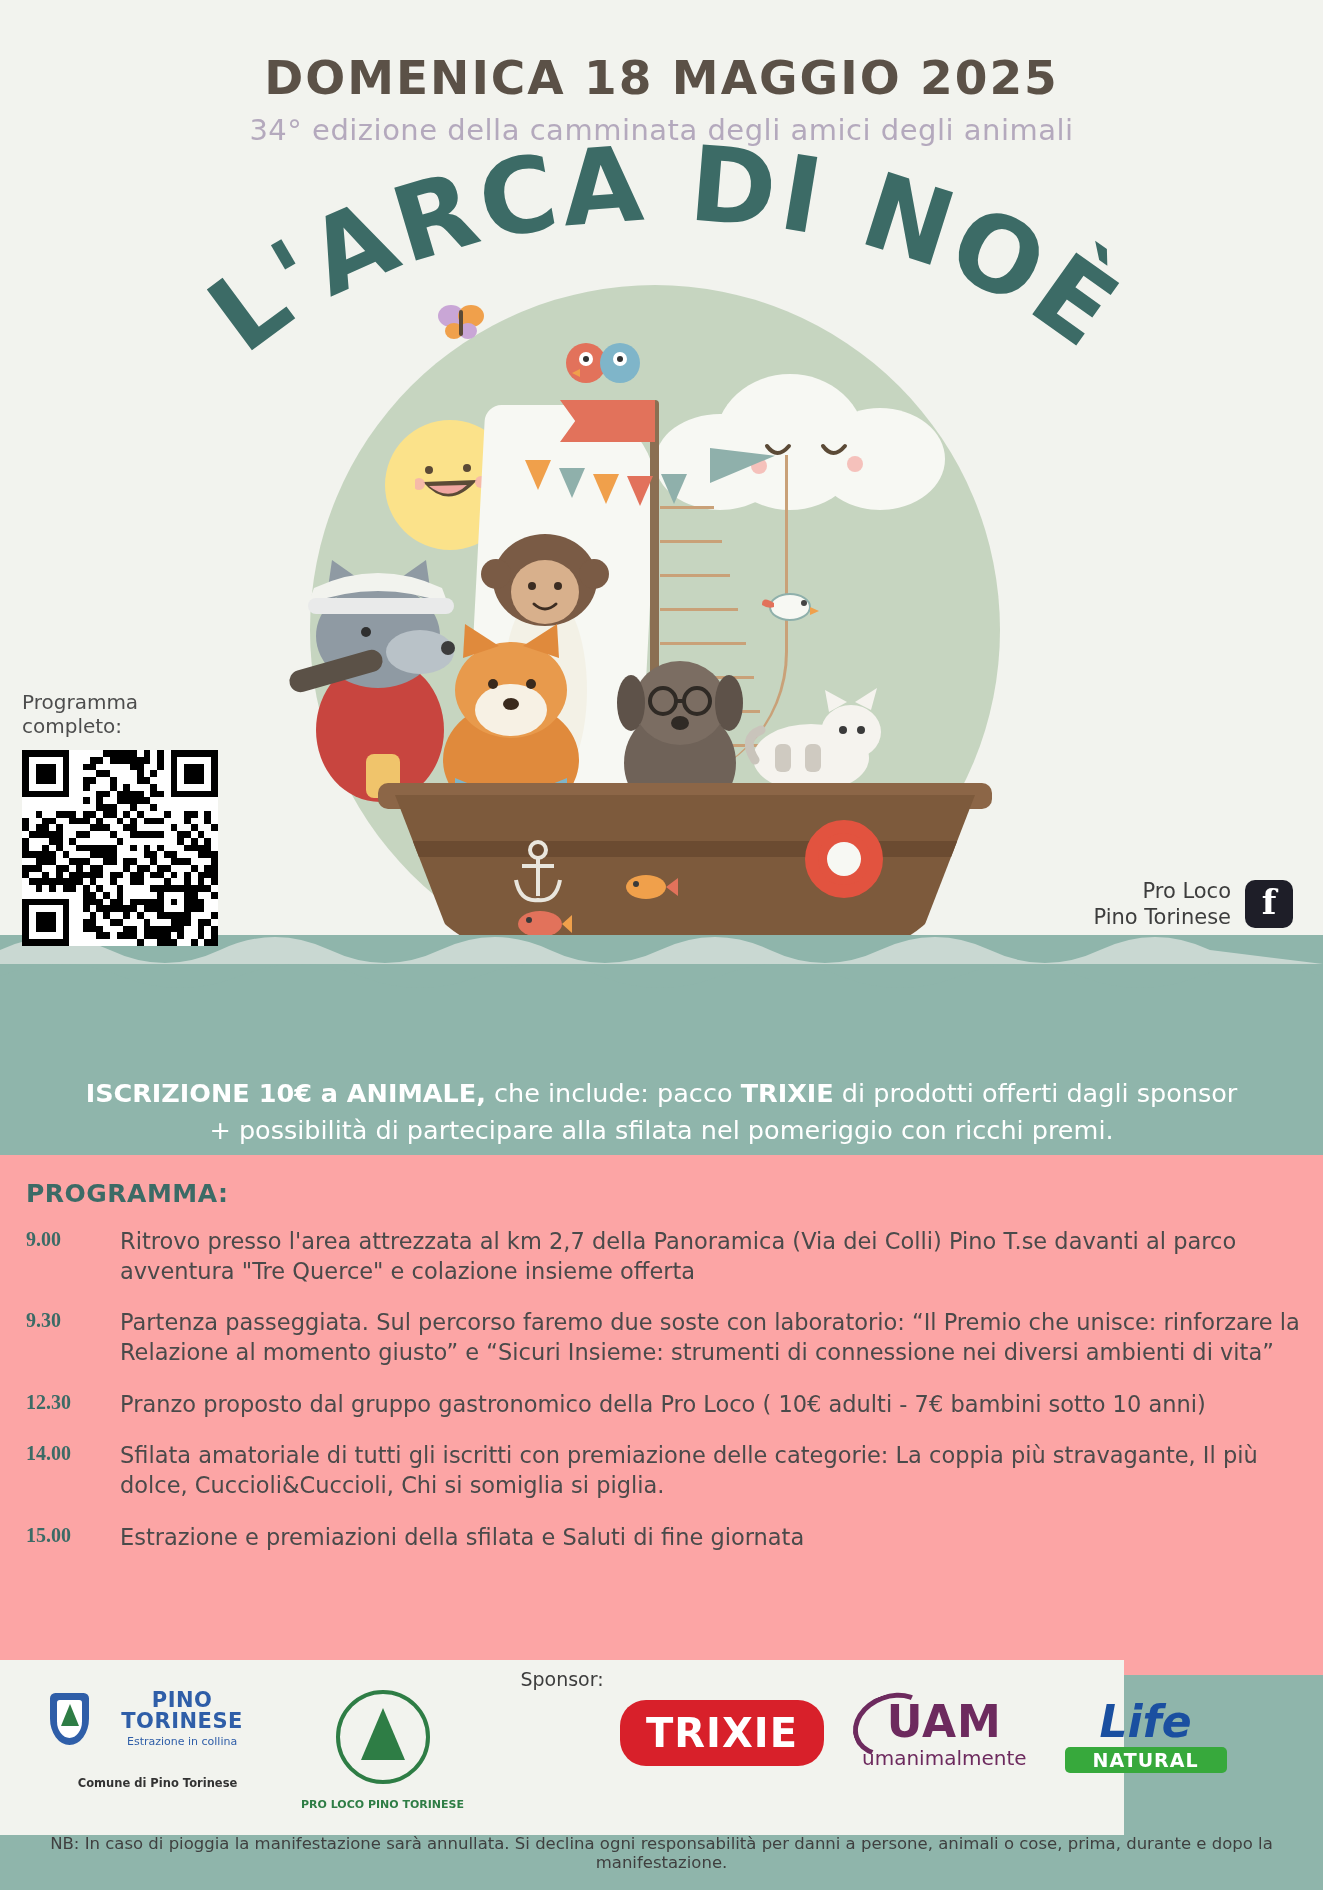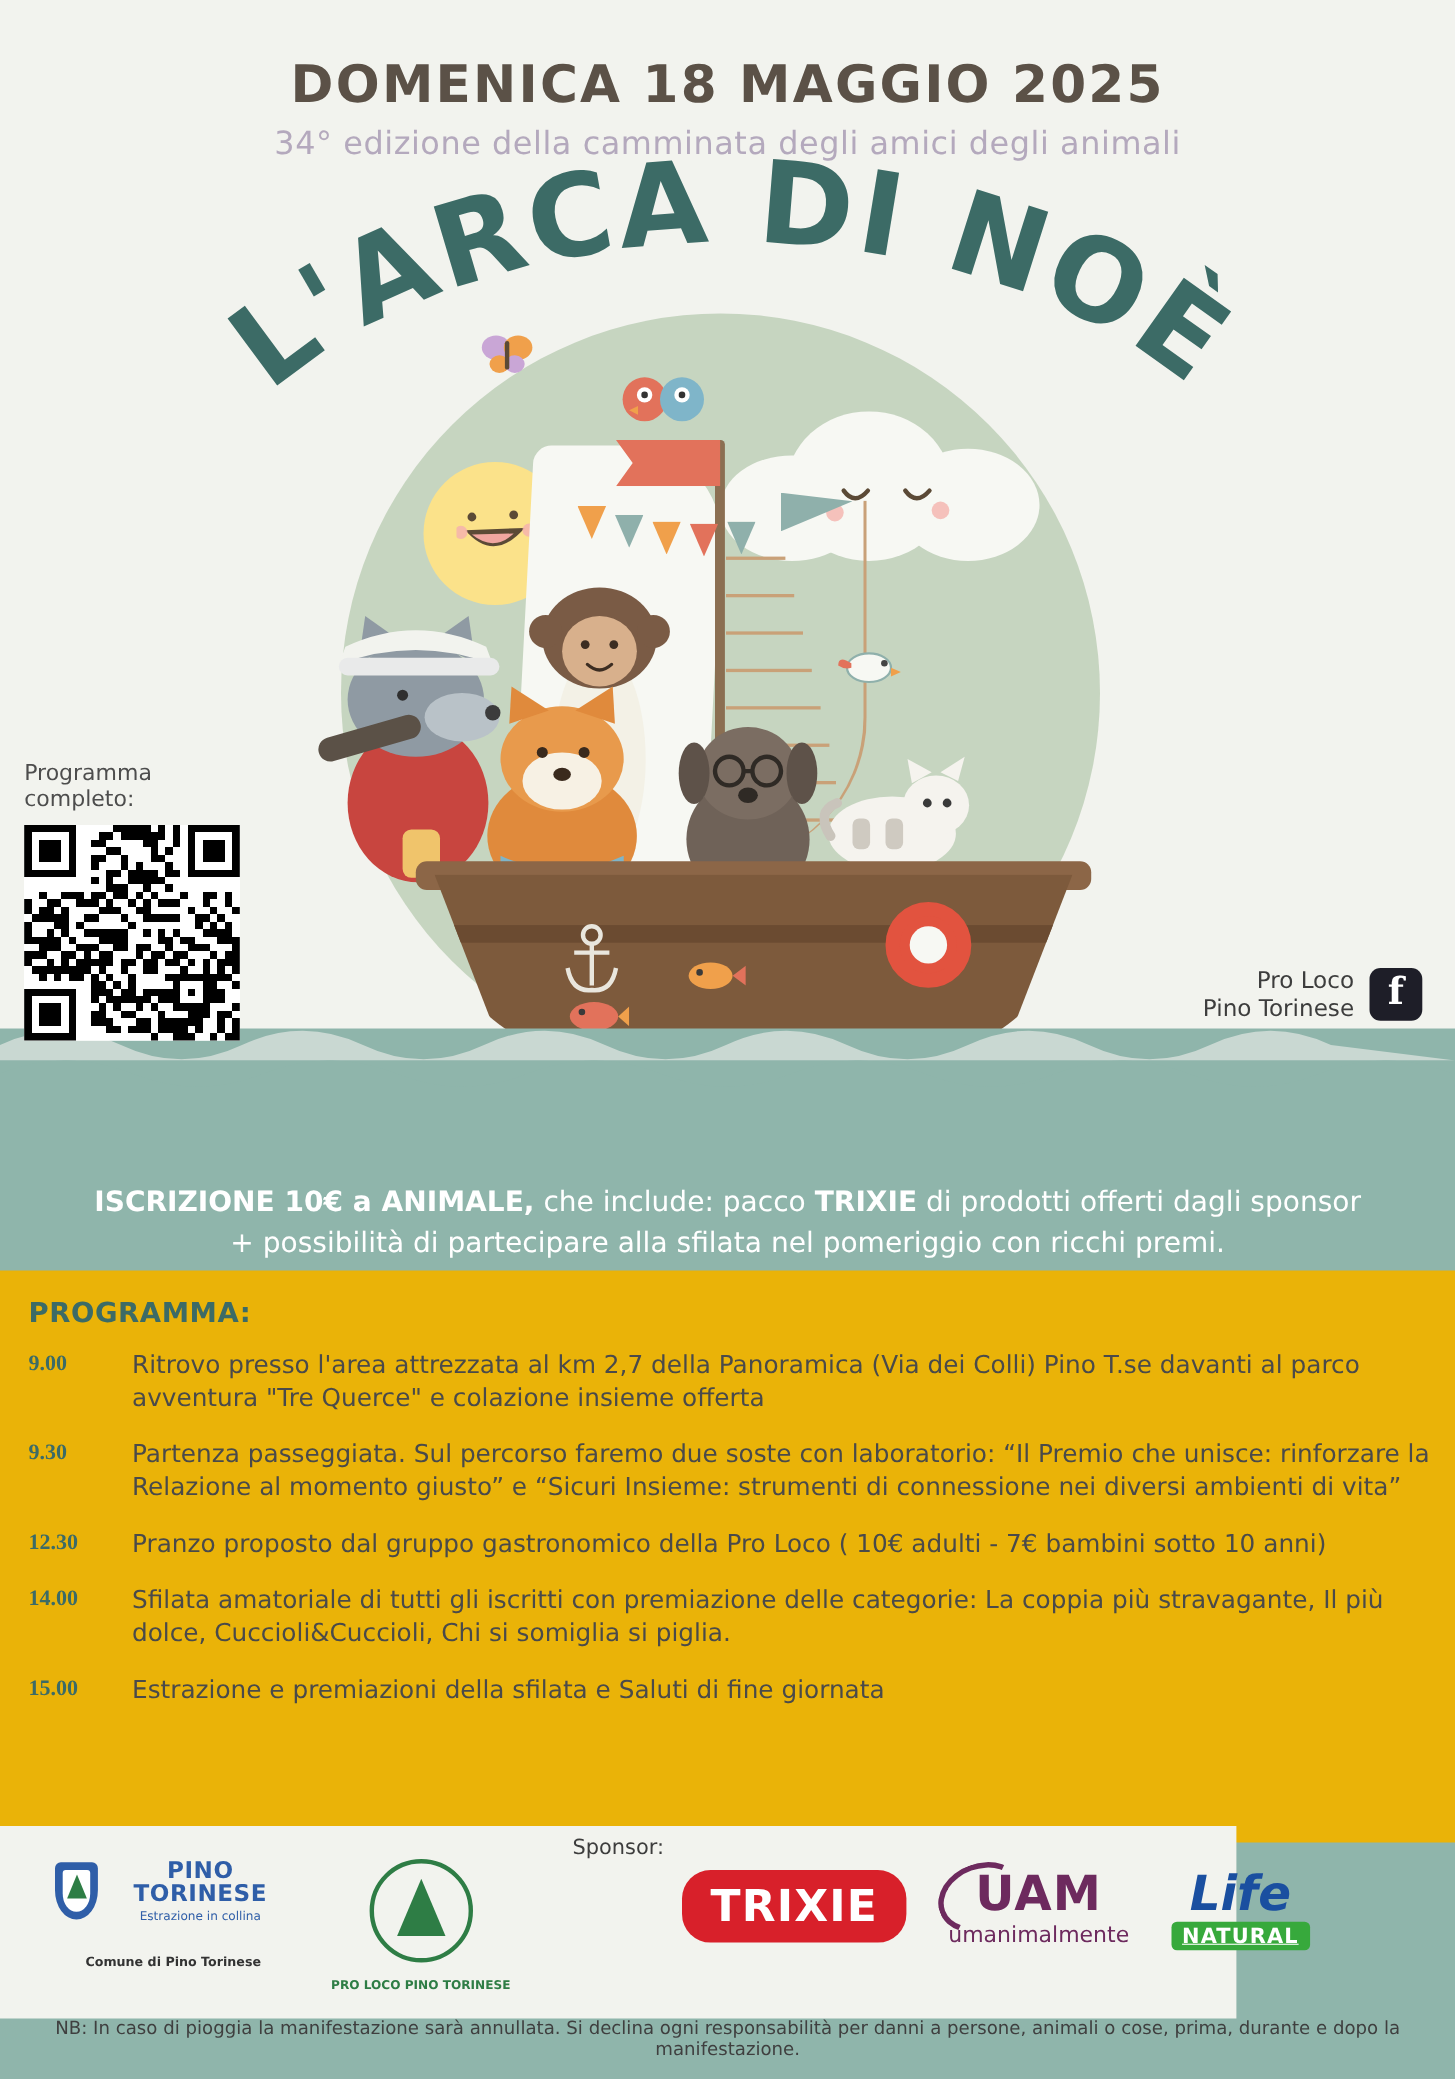--- a/index.html
+++ b/index.html
@@ -319,21 +319,21 @@
   }
   .iscrizione b { font-weight: bold; }
 
   
   .programma-panel {
     position: absolute;
     left: 0;
     top: 1155px;
     width: 1323px;
     height: 520px;
-    background: #eab308;
+    background: #fca5a5;
     border-radius: 0;
   }
   .programma-title {
     position: absolute;
     left: 26px;
     top: 24px;
     font-family: "DejaVu Sans", sans-serif;
     font-weight: bold;
     font-size: 25px;
     color: #3c6b66;
@@ -520,24 +520,23 @@
     line-height: 1;
   }
   .life-sub {
     background: #37a93c;
     color: #ffffff;
     font-family: "DejaVu Sans", sans-serif;
     font-weight: bold;
     font-size: 19px;
     letter-spacing: 1px;
     border-radius: 5px;
-    padding: 2px 10px;
+    padding: 2px 28px;
     margin-top: 3px;
     display: inline-block;
-    text-decoration: underline;
   }
 
   
   .footer-note {
     position: absolute;
     left: 0;
     bottom: 18px;
     width: 1323px;
     text-align: center;
     font-family: "DejaVu Sans", sans-serif;

